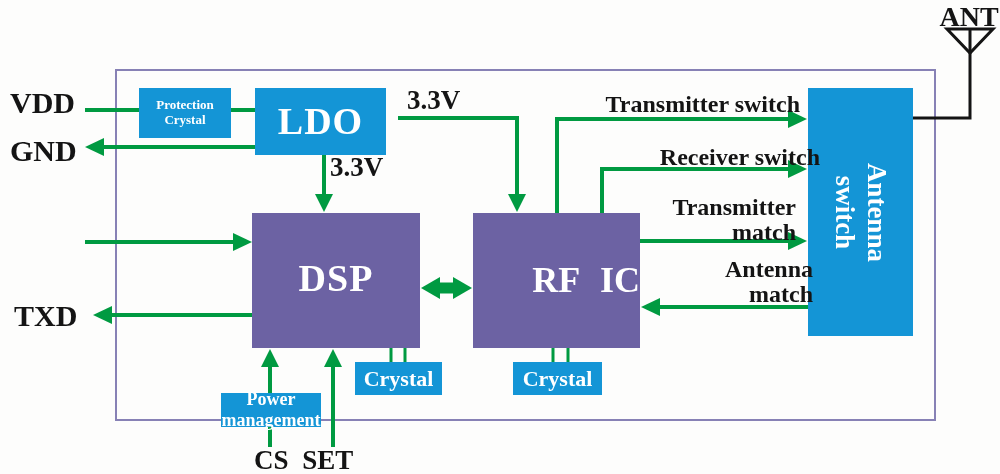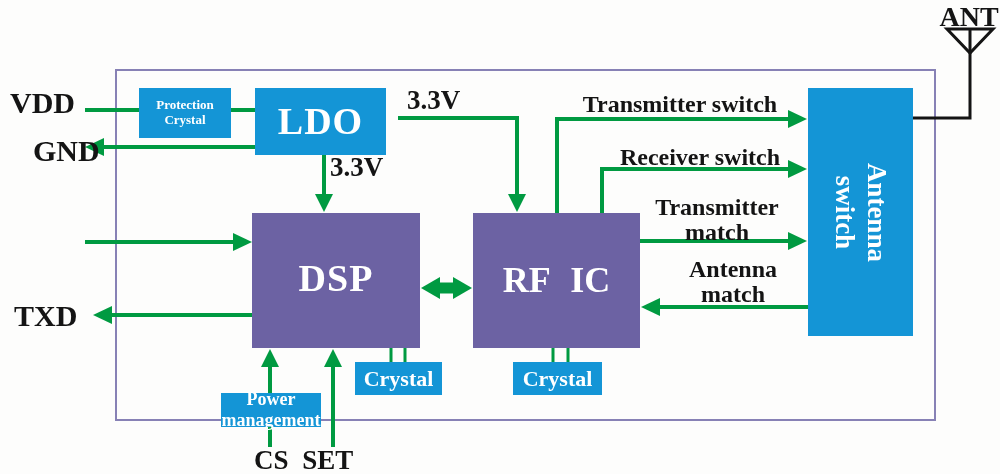--- a/index.html
+++ b/index.html
@@ -49,45 +49,45 @@
     text-align:center;
     color:var(--text-white);
     z-index:3;
     line-height:1.15;
   }
   .blue{background:var(--block-blue);}
   .purple{background:var(--block-purple);}
   .protection{left:139px;top:88px;width:92px;height:50px;font-size:13px;}
   .ldo{left:255px;top:88px;width:131px;height:67px;font-size:38px;letter-spacing:1px;}
   .dsp{left:252px;top:213px;width:168px;height:135px;font-size:38px;padding-bottom:4px;box-sizing:border-box;letter-spacing:1px;}
-  .rfic{left:473px;top:213px;width:167px;height:135px;font-size:36px;word-spacing:12px;}
+  .rfic{left:473px;top:213px;width:167px;height:135px;font-size:36px;word-spacing:12px;justify-content:flex-end;}
   .antenna{left:808px;top:88px;width:105px;height:248px;}
   .antenna .rot{
     transform:rotate(90deg);
     white-space:nowrap;
     font-size:27px;
     line-height:1.2;
     text-align:center;
   }
   .crystal1{left:355px;top:362px;width:87px;height:33px;font-size:22px;}
   .crystal2{left:513px;top:362px;width:89px;height:33px;font-size:22px;}
   .power{left:221px;top:393px;width:100px;height:34px;font-size:18px;}
   
   .lbl{z-index:4;white-space:nowrap;}
   .pin-lbl{font-size:30px;line-height:1;text-align:center;}
   .vdd{left:10px;top:88px;}
-  .gnd{left:10px;top:136px;margin-left:23px;}
+  .gnd{left:10px;top:136px;}
   .rxd{left:10px;top:228px;}
   .txd{left:14px;top:301px;}
   .ant-lbl{left:936px;top:3px;width:66px;text-align:center;font-size:28px;line-height:1;}
   .cs-set{left:254px;top:447px;font-size:27px;line-height:1;word-spacing:7px;}
   .v33{font-size:27px;line-height:1;}
   .v33-top{left:407px;top:87px;}
   .v33-mid{left:330px;top:154px;}
-  .net-lbl{font-size:24px;line-height:1.05;text-align:center;}
+  .net-lbl{font-size:24px;line-height:1.05;text-align:right;}
   .tx-switch{left:560px;top:92px;width:240px;}
   .rx-switch{left:580px;top:145px;width:240px;}
   .tx-match{left:638px;top:195px;width:158px;white-space:normal;}
   .rx-match{left:653px;top:257px;width:160px;white-space:normal;}
 </style>
 </head>
 <body>
 
 <div id="stage">
 

